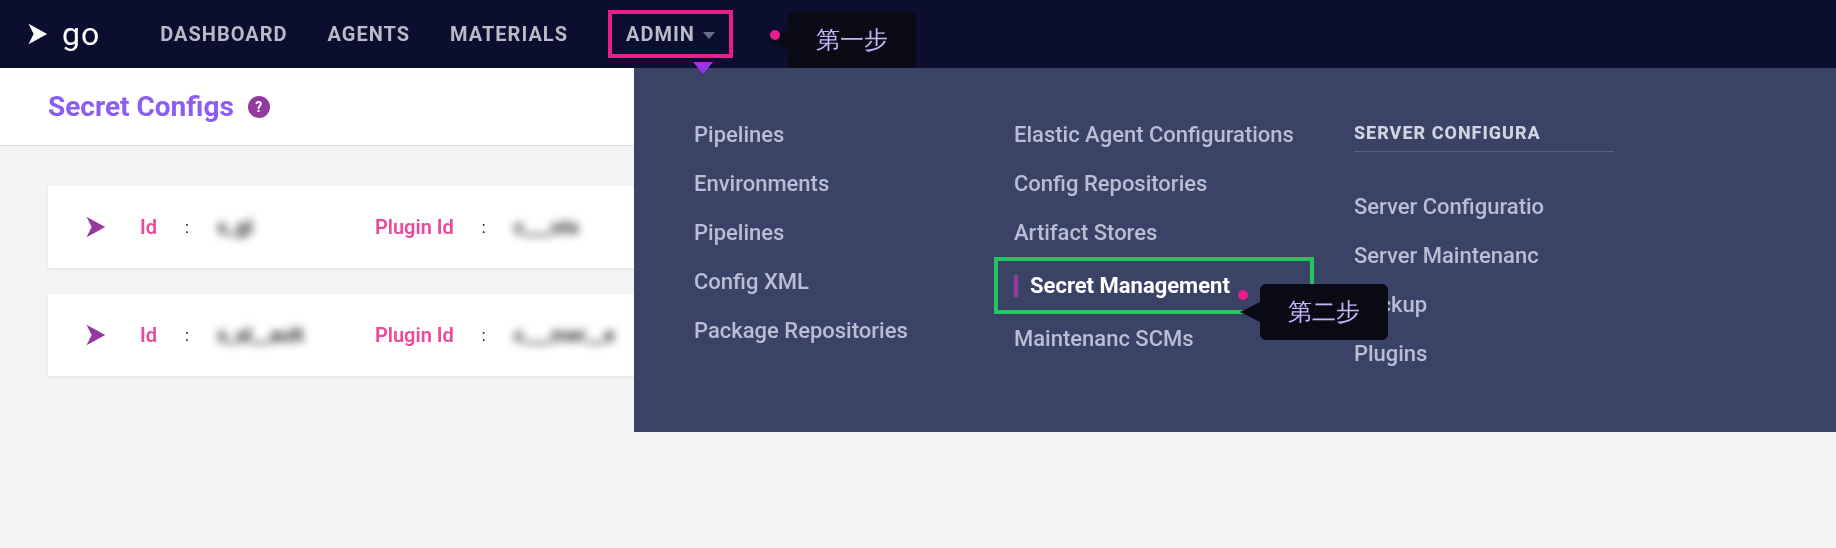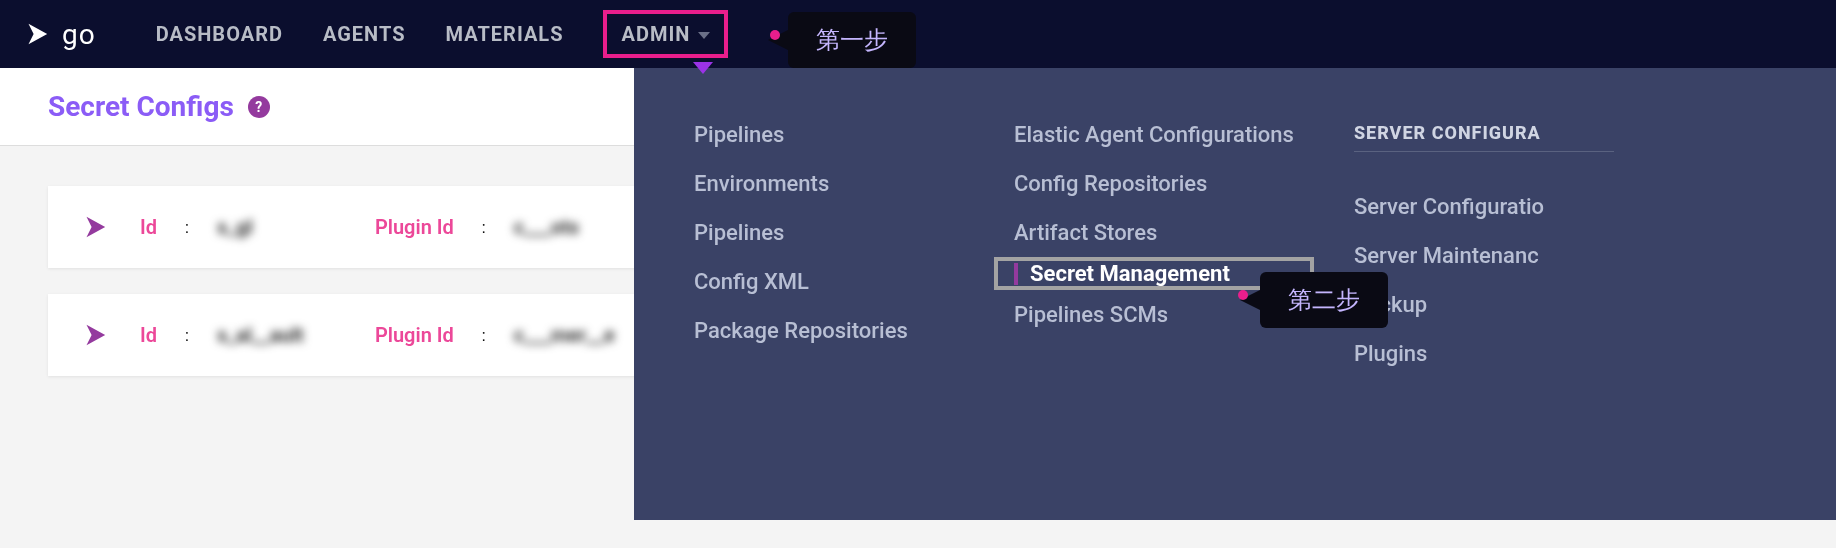--- a/index.html
+++ b/index.html
@@ -21,21 +21,21 @@
       z-index: 10;
     }
     .logo {
       display: flex;
       align-items: center;
       margin-right: 60px;
     }
     .logo-icon svg { display: block; }
     .logo-text {
       color: #fff;
-      font-size: 28px;
+      font-size: 32px;
       font-weight: 400;
       margin-left: 8px;
       letter-spacing: 1px;
     }
     .nav-items {
       display: flex;
       align-items: center;
       gap: 40px;
     }
     .nav-item {
@@ -74,21 +74,21 @@
       position: absolute;
       background: #0a0a14;
       color: #c4b5fd;
       font-size: 24px;
       font-weight: 500;
       padding: 12px 28px;
       border-radius: 6px;
       z-index: 50;
     }
     .callout-1 { left: 788px; top: 12px; }
-    .callout-2 { left: 1260px; top: 272px; }
+    .callout-2 { left: 1260px; top: 284px; }
     .callout-1::before {
       content: "";
       position: absolute;
       left: -20px;
       top: 50%;
       transform: translateY(-50%);
       width: 0; height: 0;
       border-top: 10px solid transparent;
       border-bottom: 10px solid transparent;
       border-right: 20px solid #0a0a14;
@@ -167,42 +167,42 @@
       font-size: 20px;
       font-weight: 700;
       filter: blur(4px);
       min-width: 130px;
     }
     .dropdown-panel {
       position: absolute;
       left: 634px;
       top: 68px;
       right: 0;
-      height: 452px;
+      height: 364px;
       background: #3a4266;
       display: flex;
       padding: 54px 60px 40px 60px;
       gap: 60px;
       z-index: 15;
     }
     .dropdown-col {
       display: flex;
       flex-direction: column;
       gap: 24px;
       min-width: 260px;
     }
     .dropdown-item {
       color: #b8bfd4;
       font-size: 22px;
       font-weight: 500;
       cursor: pointer;
     }
     .dropdown-item.highlighted {
-      border: 4px solid #a3a3a3;
-      padding: 0 16px;
+      border: 4px solid #22c55e;
+      padding: 12px 16px;
       color: #fff;
       font-weight: 700;
       display: flex;
       align-items: center;
       gap: 12px;
       margin: -12px -20px;
     }
     .highlight-bar {
       width: 4px; height: 22px;
       background: #943a9e;
@@ -288,21 +288,21 @@
     <span class="dropdown-item">Package Repositories</span>
   </div>
   <div class="dropdown-col">
     <span class="dropdown-item">Elastic Agent Configurations</span>
     <span class="dropdown-item">Config Repositories</span>
     <span class="dropdown-item">Artifact Stores</span>
     <span class="dropdown-item highlighted">
       <span class="highlight-bar"></span>
       <span>Secret Management</span>
     </span>
-    <span class="dropdown-item">Pipelines SCMs</span>
+    <span class="dropdown-item">Maintenanc SCMs</span>
   </div>
   <div class="dropdown-col">
     <span class="dropdown-heading">SERVER CONFIGURA</span>
     <span class="dropdown-item">Server Configuratio</span>
     <span class="dropdown-item">Server Maintenanc</span>
     <span class="dropdown-item">Backup</span>
     <span class="dropdown-item">Plugins</span>
   </div>
 </div>
 

